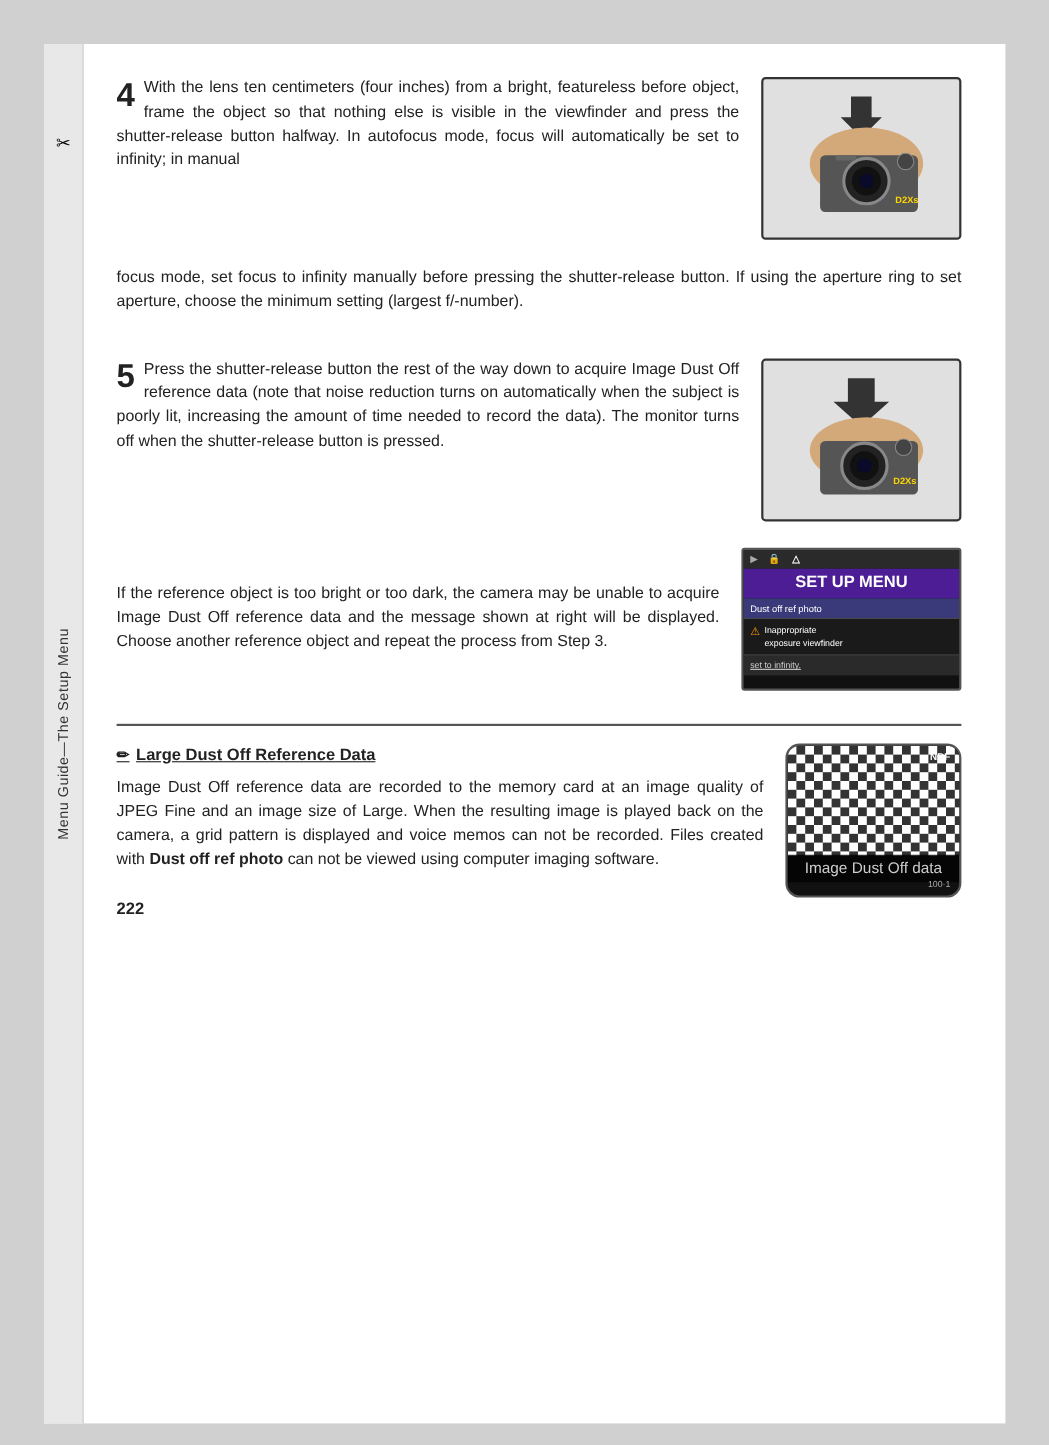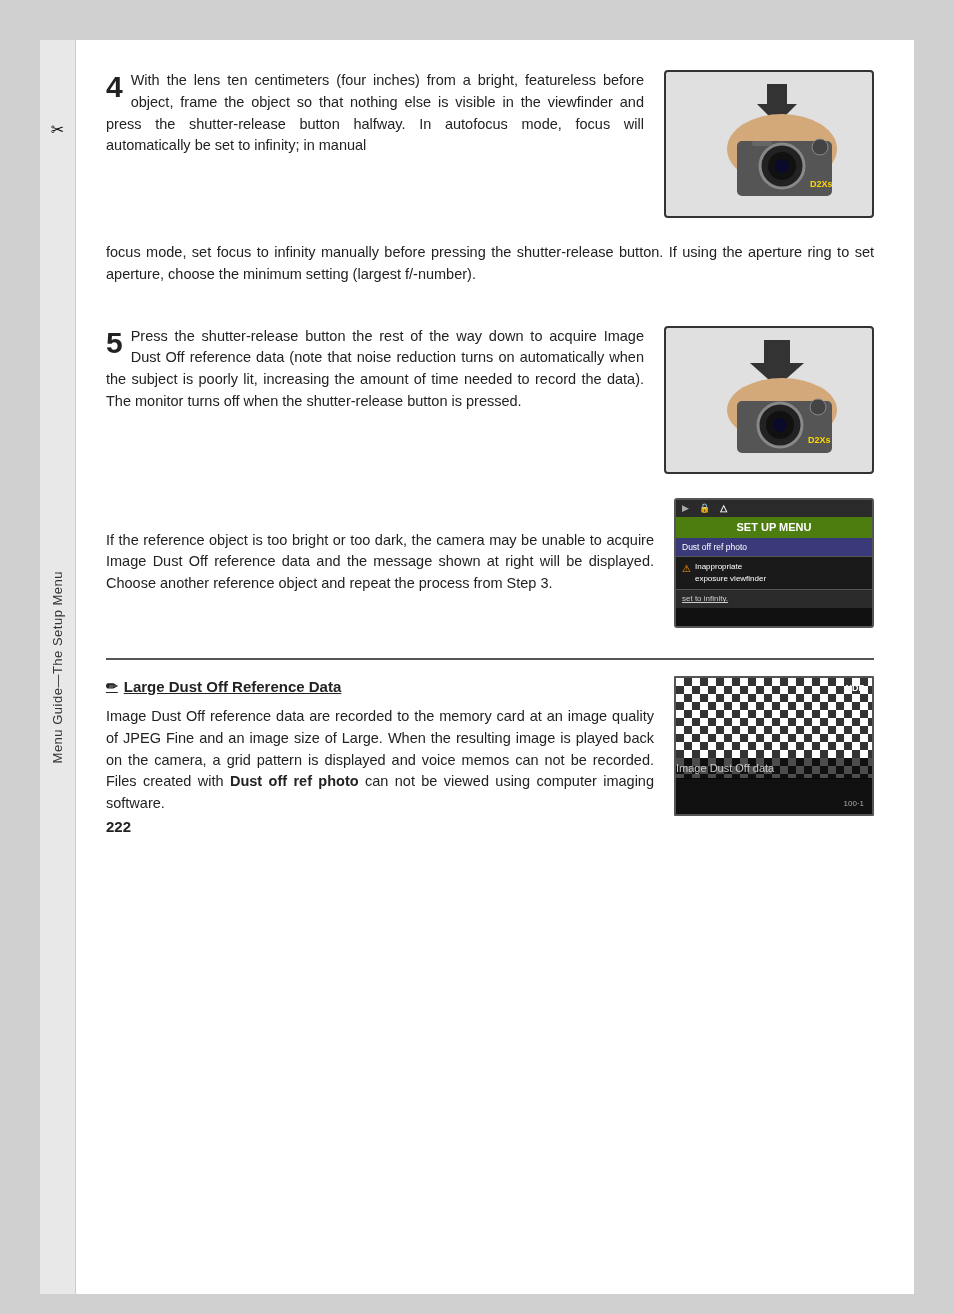--- a/index.html
+++ b/index.html
@@ -95,23 +95,23 @@
       padding: 2px 6px;
       display: flex;
       gap: 10px;
       align-items: center;
     }
     .menu-bar .active {
       color: #fff;
       font-weight: bold;
     }
     .menu-title-bar {
-      background: #4d7c0f;
+      background: #4c1d95;
       color: #fff;
-      font-size: 11px;
+      font-size: 15px;
       text-align: center;
       padding: 2px 0;
       font-weight: bold;
     }
     .menu-item-row {
       background: #1a1a1a;
       color: #ccc;
       font-size: 8.5px;
       padding: 3px 6px;
     }
@@ -180,37 +180,38 @@
       display: flex;
       align-items: center;
       gap: 6px;
     }
     .ref-icon {
       font-size: 14px;
     }
 
     
     .checker-img {
-      width: 200px;
+      width: 160px;
       height: 140px;
       border: 2px solid #555;
       background: #111;
-      border-radius: 1px;
+      border-radius: 13px;
       overflow: hidden;
       flex-shrink: 0;
       position: relative;
     }
     .checker-label-bar {
       position: absolute;
-      bottom: 35px;
+      bottom: 12px;
       left: 0;
       right: 0;
       background: rgba(0,0,0,0.7);
       color: #ccc;
-      font-size: 11px;
+      font-size: 14px;
+      text-align: center;
       padding: 2px 0;
     }
     .checker-bottom-bar {
       position: absolute;
       bottom: 4px;
       right: 8px;
       color: #aaa;
       font-size: 8px;
       text-align: center;
     }
@@ -231,21 +232,21 @@
 
     
     .step5-section {
       display: flex;
       gap: 20px;
       margin-bottom: 24px;
     }
 
     
     .cam-drawing {
-      width: 210px;
+      width: 182px;
       height: 148px;
       border: 2px solid #333;
       background: #e0e0e0;
       border-radius: 4px;
       position: relative;
       overflow: hidden;
       display: flex;
       align-items: center;
       justify-content: flex-end;
     }

